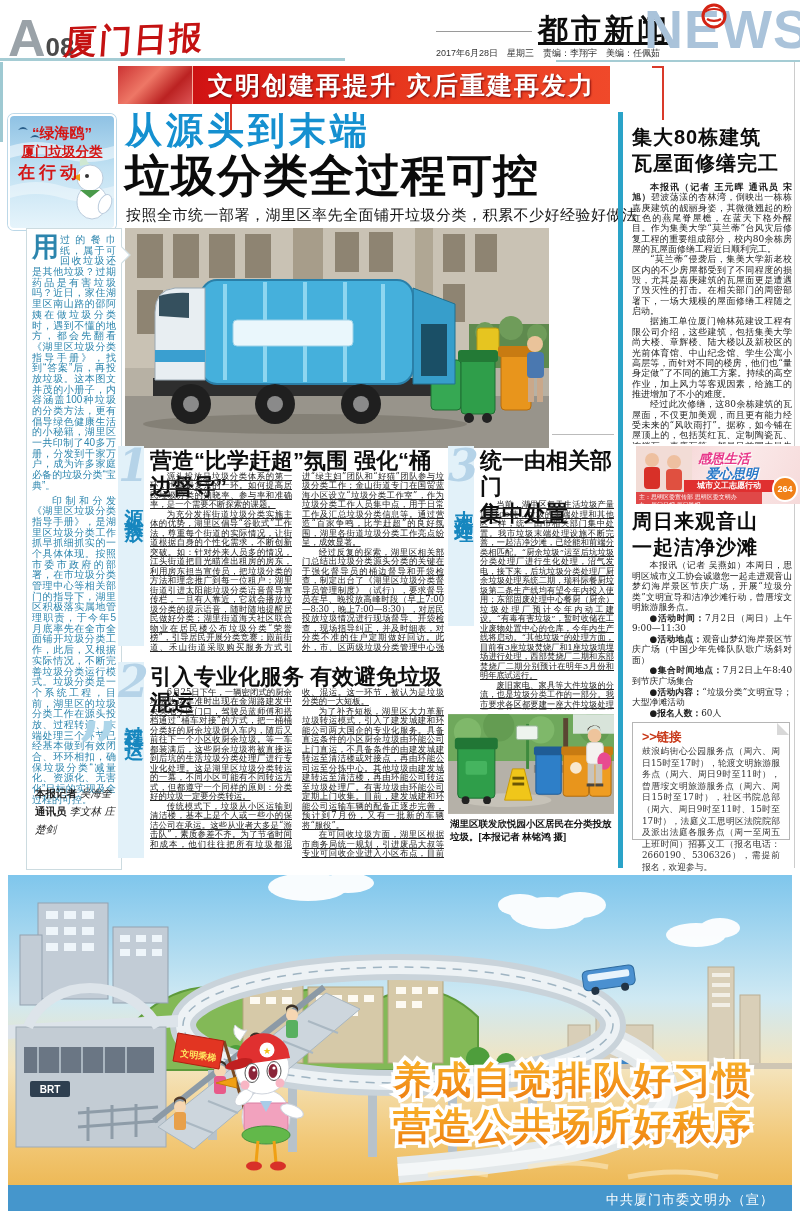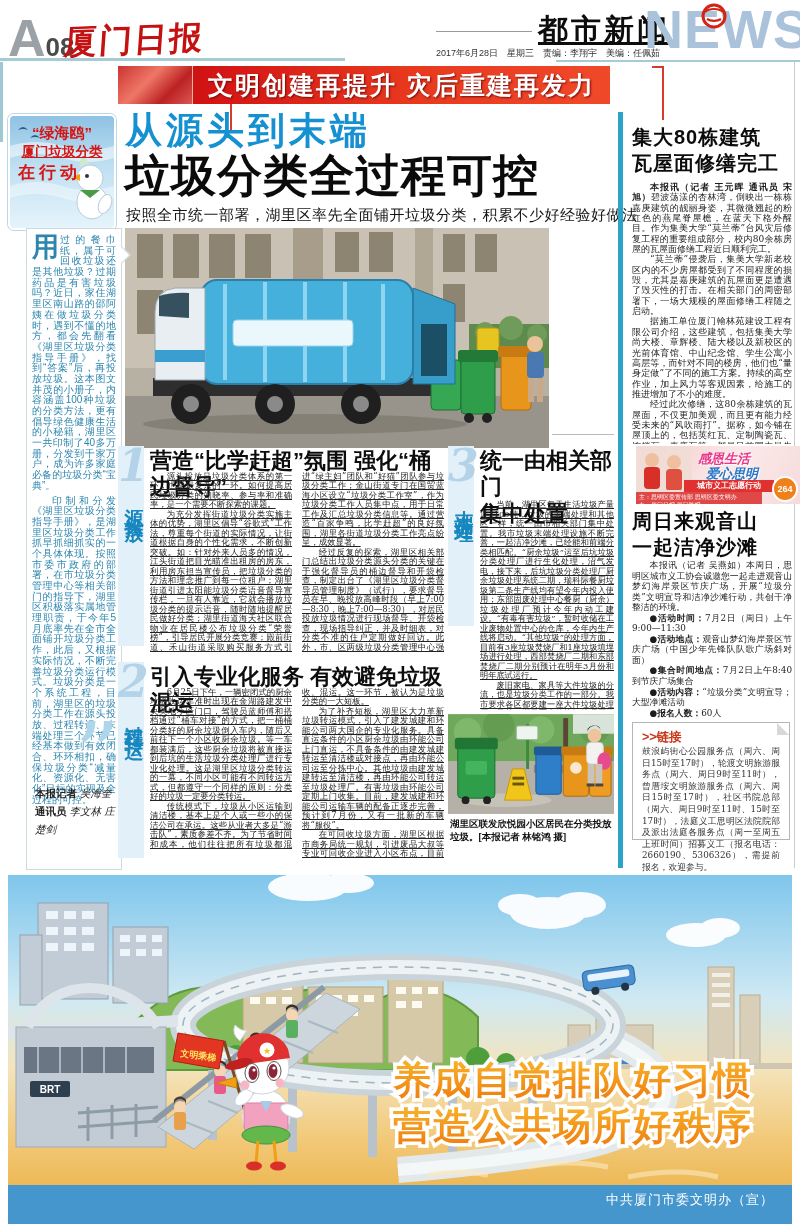--- a/index.html
+++ b/index.html
@@ -361,21 +361,21 @@
       <div>办：厦门日报 厦门晚报</div>
     </div>
     <div class="vb-issue abs" style="right:2px;bottom:2px;width:22px;height:22px;line-height:22px;">264</div>
   </div>
 
   <div class="abs r-title" style="left:632px;top:508px;width:160px;">
     <div>周日来观音山</div>
     <div>一起洁净沙滩</div>
   </div>
   <div class="abs k-body" style="left:632px;top:560px;width:160px;height:158px;overflow:hidden;">
-    <p class="indent">本报讯（记者 吴燕如）本周日，思明区城市义工协会诚邀您一起走进观音山梦幻海岸景区节庆广场，开展“垃圾分类”文明宣导和洁净沙滩行动，共创干净整洁的环境。</p>
+    <p class="indent">本报讯（记者 吴燕如）本周日，思明区城市义工协会诚邀您一起走进观音山梦幻海岸景区节庆广场，开展“垃圾分类”文明宣导和洁净沙滩行动，曾厝垵文明旅游服务点。</p>
     <p class="indent"><span class="blabel">●活动时间：</span><span>7月2日（周日）上午9:00—11:30</span></p>
     <p class="indent"><span class="blabel">●活动地点：</span><span>观音山梦幻海岸景区节庆广场（中国少年先锋队队歌广场斜对面）</span></p>
     <p class="indent"><span class="blabel">●集合时间地点：</span><span>7月2日上午8:40到节庆广场集合</span></p>
     <p class="indent"><span class="blabel">●活动内容：</span><span>“垃圾分类”文明宣导；大型净滩活动</span></p>
     <p class="indent"><span class="blabel">●报名人数：</span><span>60人</span></p>
 
   </div>
 
   <div class="abs linkbox" style="left:632px;top:722px;width:158px;height:118px;box-sizing:border-box;padding:6px 9px;">
     <div class="linkbox-fold abs" style="right:0;top:0;"></div>
@@ -594,15 +594,15 @@
     </g>
     <text x="565" y="218" text-anchor="middle" font-size="38" font-weight="bold" fill="url(#og)" stroke="#ffffff" stroke-width="7" paint-order="stroke" style="letter-spacing:2px" font-family="Liberation Sans,sans-serif">养成自觉排队好习惯</text>
     <text x="565" y="264" text-anchor="middle" font-size="38" font-weight="bold" fill="url(#og)" stroke="#ffffff" stroke-width="7" paint-order="stroke" style="letter-spacing:2px" font-family="Liberation Sans,sans-serif">营造公共场所好秩序</text>
     <g stroke="#fbe9c0" opacity="0.6" fill="none" stroke-width="5">
       <path d="M520,292 q40,-8 80,0"></path>
         <path d="M620,302 q50,-10 90,0"></path>
         <path d="M420,300 q30,-6 60,0"></path>
     </g>
   </svg>
 
-  <div class="abs footer-bar" style="left:8px;top:1185px;width:784px;height:39px;">中共厦门市委文明办（宣）</div>
+  <div class="abs footer-bar" style="left:8px;top:1185px;width:784px;height:26px;">中共厦门市委文明办（宣）</div>
 
 </div>
 
 </body></html>

